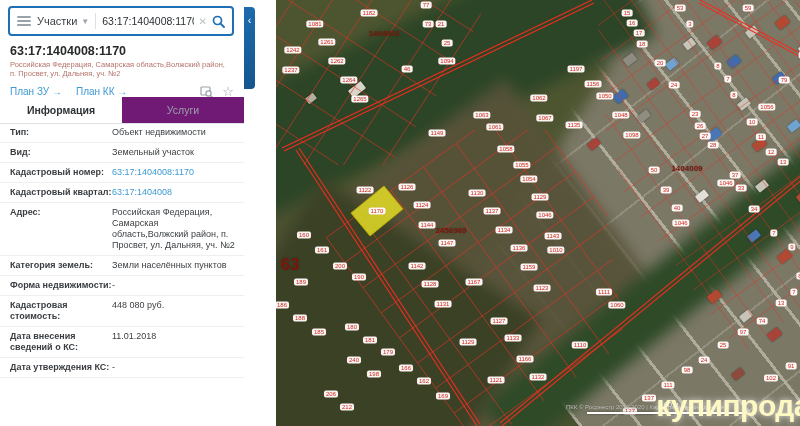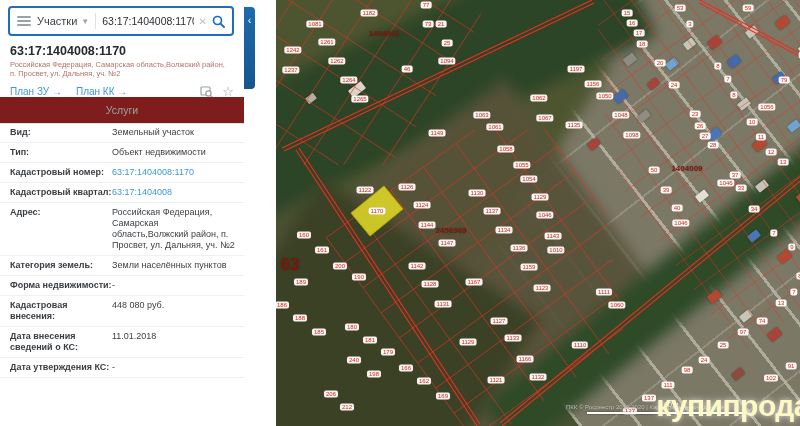--- a/index.html
+++ b/index.html
@@ -22,21 +22,21 @@
   .pp-title{font-size:12.5px;font-weight:bold;color:#27292b;margin:6px 10px 2px;}
   .pp-addr{font-size:7.5px;line-height:9px;color:#b3736a;margin:0 12px 0 10px;}
   .pp-links{display:flex;align-items:center;margin:7px 10px 0;gap:14px;}
   .pp-link{font-size:10px;color:#3d9ad1;cursor:pointer;white-space:nowrap;}
   .pp-ico{margin-left:auto;display:flex;gap:9px;align-items:center;}
   .pp-ico .ic{color:#9aa2aa;cursor:pointer;display:flex;}
   .star{font-size:13px;line-height:13px;color:#9aa2aa;}
   .tabs{position:absolute;left:0;top:97px;width:244px;height:26px;display:flex;border-bottom:1px solid #dfe2e5;}
   .tab{flex:1;display:flex;align-items:center;justify-content:center;font-size:10.5px;cursor:pointer;}
   .tab.active{background:#fff;color:#2e3235;font-weight:bold;}
-  .tab.inactive{background:#7f1d1d;color:#9aa1a8;}
+  .tab.inactive{background:#701a75;color:#9aa1a8;}
   .info-table{position:absolute;left:0;top:123px;width:244px;}
   .row{display:flex;padding:4px 0;border-bottom:1px solid #efefef;}
   .rl{width:112px;padding-left:10px;font-size:9px;line-height:11px;color:#3a3e42;font-weight:bold;box-sizing:border-box;flex:none;}
   .rv{flex:1;padding-right:8px;font-size:9px;line-height:11px;color:#3a3e42;}
   .rv.link{color:#3d9ad1;cursor:pointer;}
 
   
   .map{position:absolute;left:244px;top:0;width:556px;height:426px;overflow:hidden;background:#4a5130;cursor:grab;margin-left:32px;}
   .terrain{position:absolute;filter:blur(7px);}
   .village{position:absolute;left:150px;top:-190px;width:640px;height:620px;transform:rotate(-38deg);
@@ -100,35 +100,36 @@
                 <circle cx="8.5" cy="7.5" r="2.6" fill="#fff" stroke="#9aa2aa" stroke-width="1.2"></circle>
                 <line x1="10.4" y1="9.4" x2="12.4" y2="11.4" stroke="#9aa2aa" stroke-width="1.3"></line>
               </svg>
           </span>
           <span class="star">☆</span>
         </span>
       </div>
     </div>
 
     <div class="tabs">
+      <div class="tab active">Информация</div>
       <div class="tab inactive">Услуги</div>
     </div>
 
     <div class="info-table">
       <div class="row">
+        <div class="rl">Тип:</div>
+        <div class="rv">Объект недвижимости</div>
+      </div>
+
+      <div class="row">
         <div class="rl">Вид:</div>
         <div class="rv">Земельный участок</div>
       </div>
 
       <div class="row">
-        <div class="rl">Тип:</div>
-        <div class="rv">Объект недвижимости</div>
-      </div>
-
-      <div class="row">
         <div class="rl">Кадастровый номер:</div>
         <div class="rv link">63:17:1404008:1170</div>
       </div>
 
       <div class="row">
         <div class="rl">Кадастровый квартал:</div>
         <div class="rv link">63:17:1404008</div>
       </div>
 
 
@@ -141,21 +142,21 @@
         <div class="rl">Категория земель:</div>
         <div class="rv">Земли населённых пунктов</div>
       </div>
 
       <div class="row">
         <div class="rl">Форма недвижимости:</div>
         <div class="rv">-</div>
       </div>
 
       <div class="row">
-        <div class="rl">Кадастровая внесения:</div>
+        <div class="rl">Кадастровая стоимость:</div>
         <div class="rv">448 080 руб.</div>
       </div>
 
 
       <div class="row">
         <div class="rl">Дата внесения сведений о КС:</div>
         <div class="rv">11.01.2018</div>
       </div>
 
       <div class="row">

